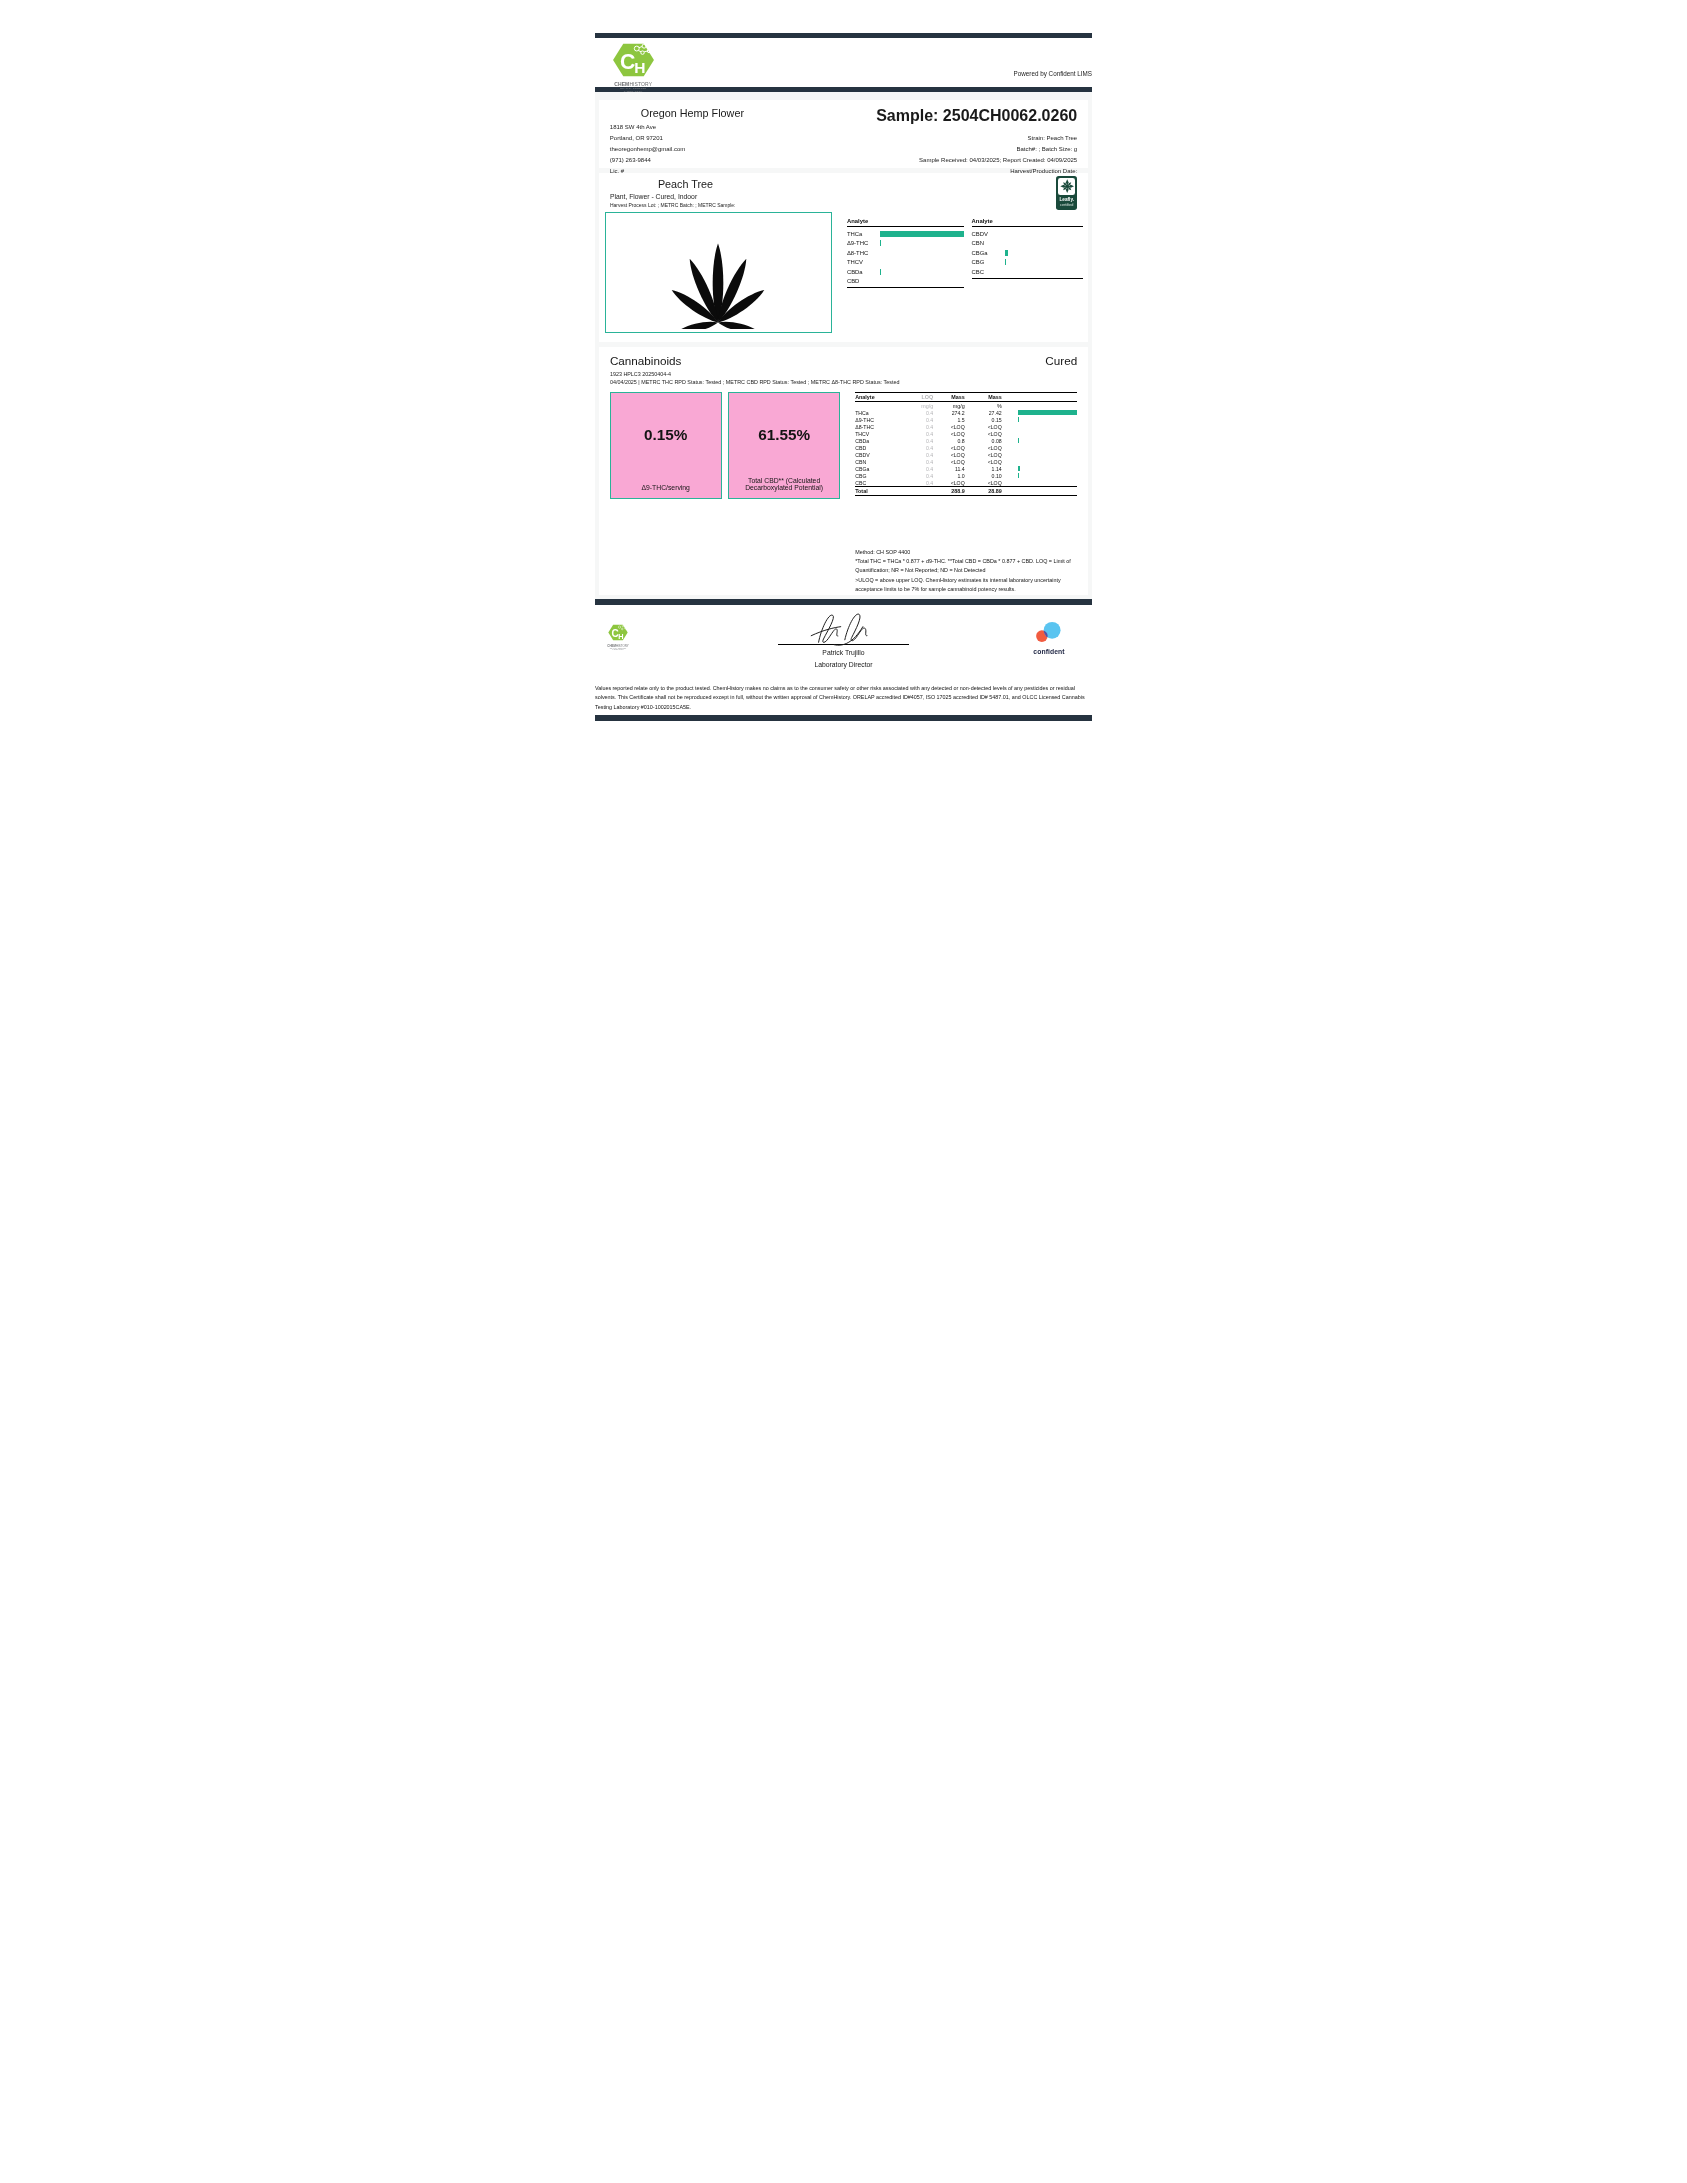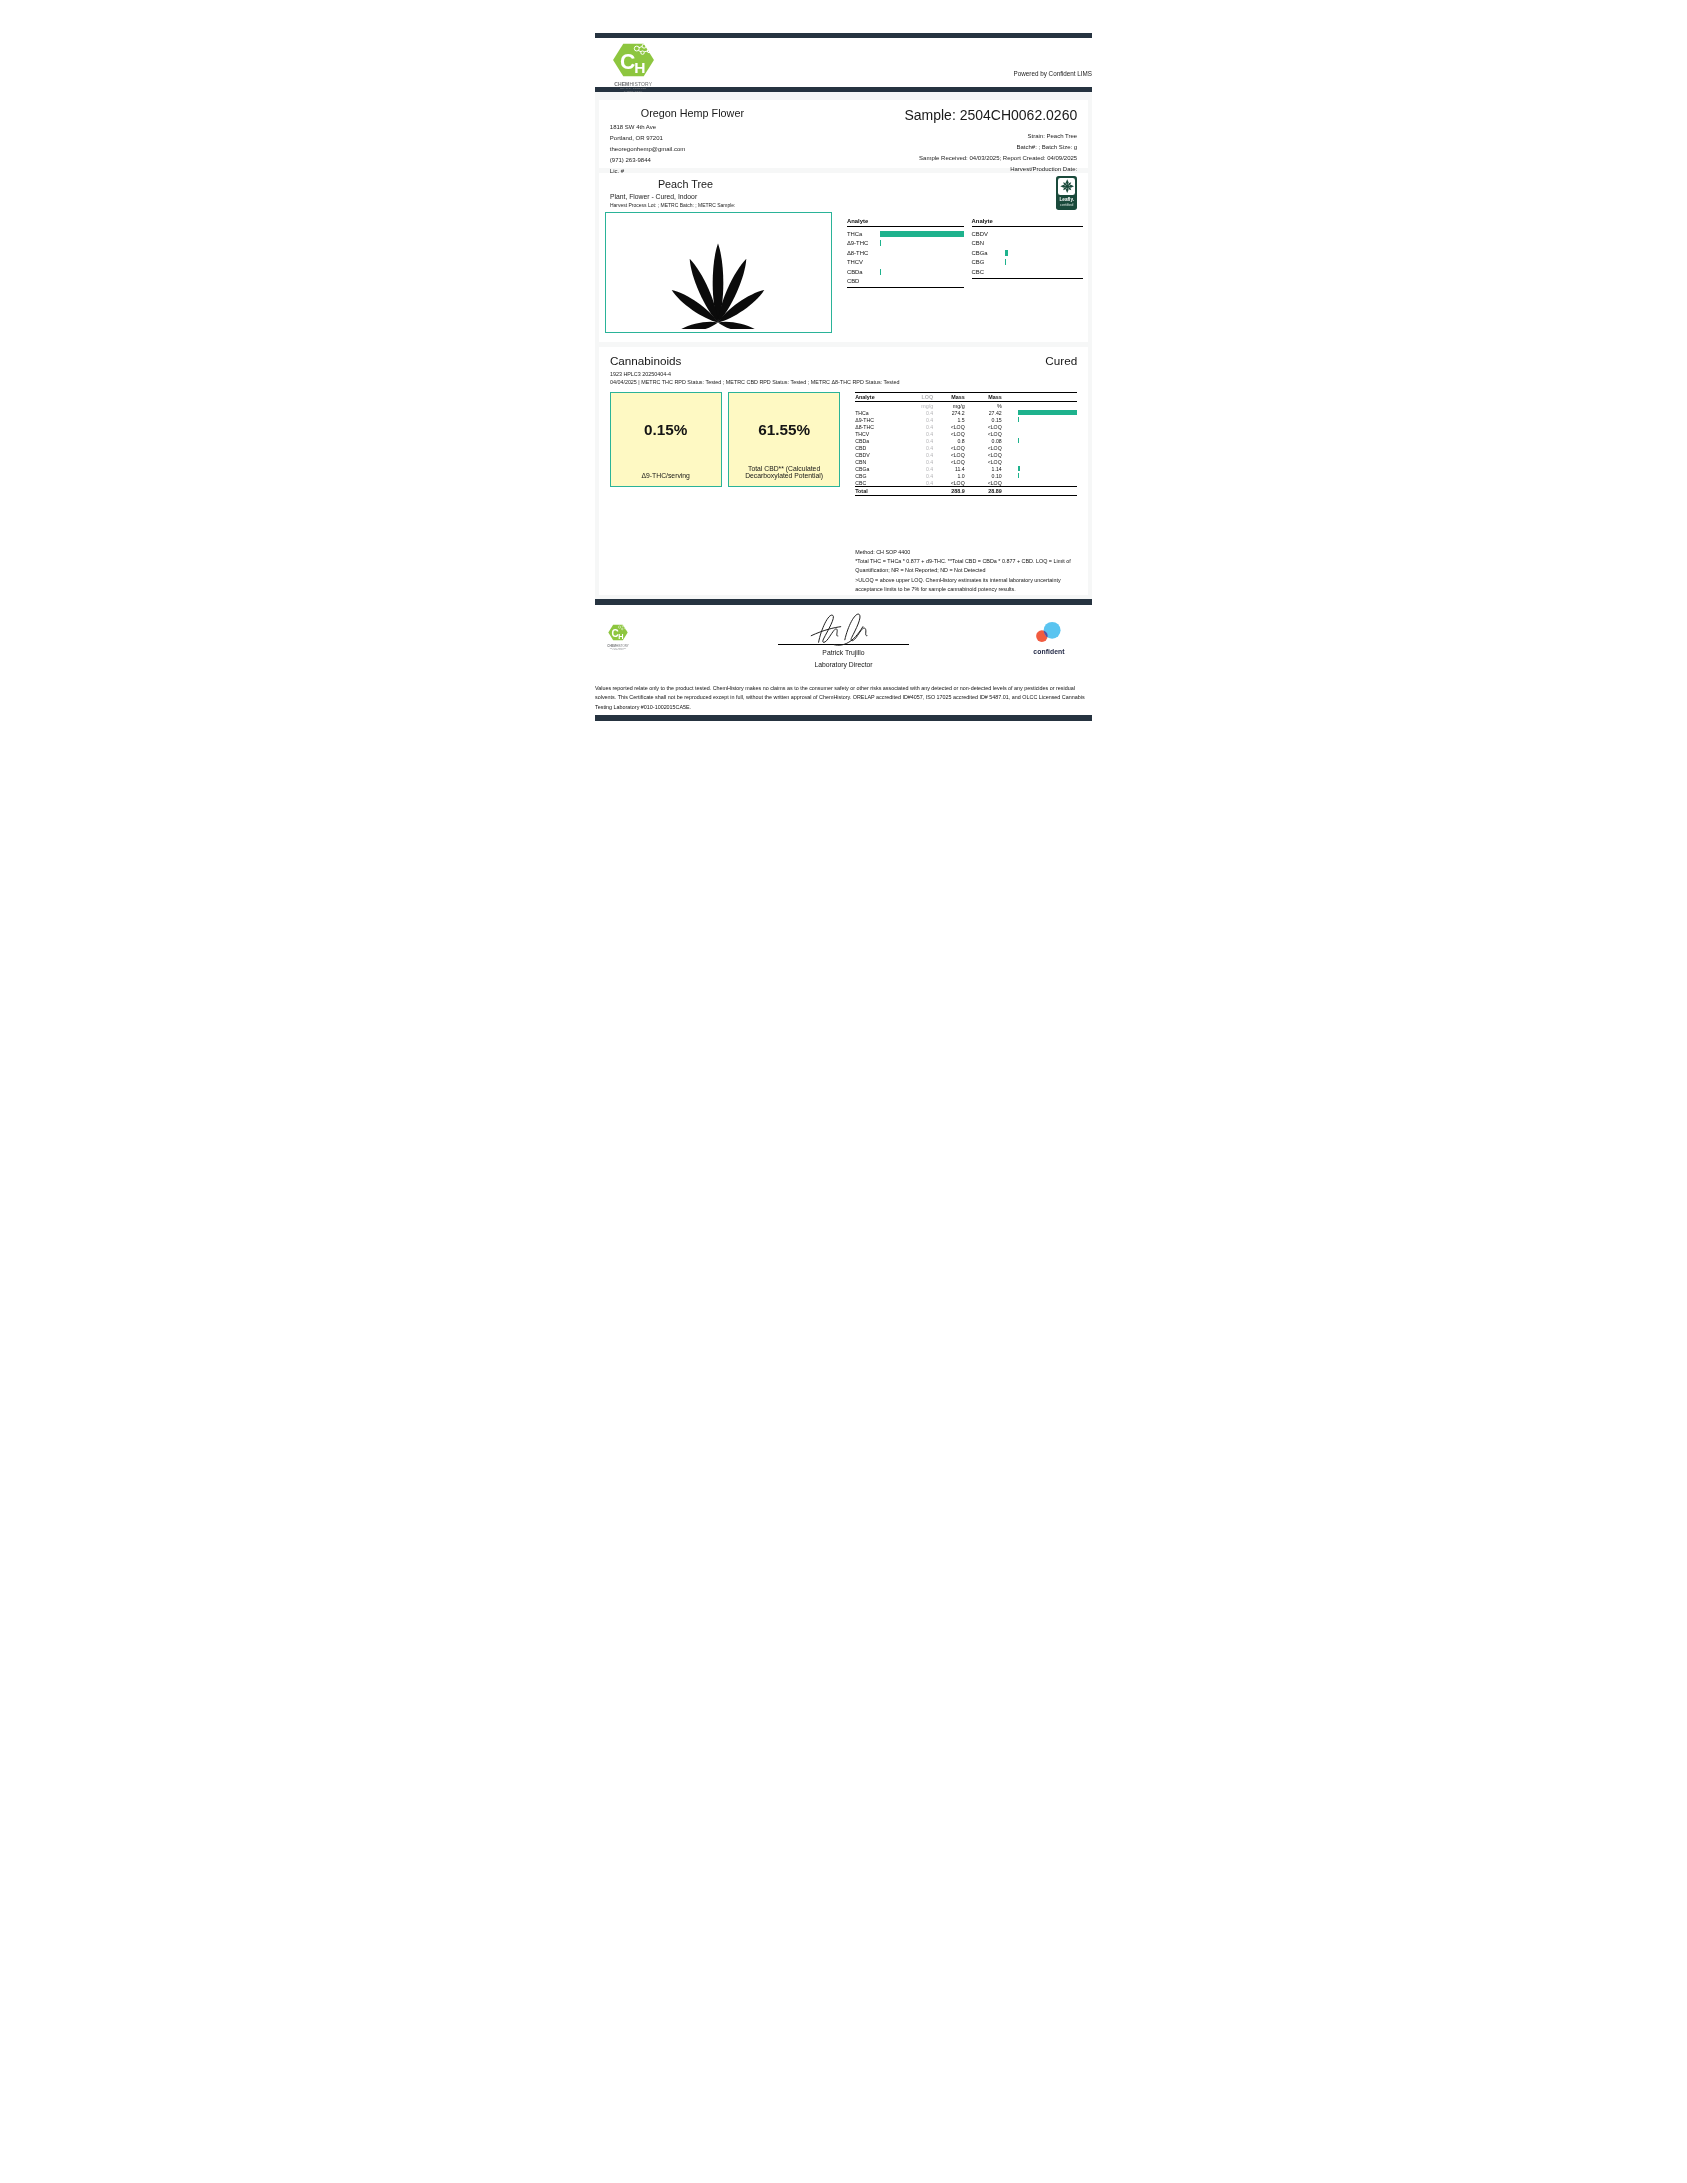--- a/index.html
+++ b/index.html
@@ -24,21 +24,21 @@
   .ch-logo .ch-tag { font-size:2.5px; color:#8a8c8f; letter-spacing:0.2px; margin-top:0.5px; }
 
   
   .graywrap { background:#f6f7f7; padding:7.2px 4px 4.5px 4px; }
   .card { background:#fff; }
 
   .info-card { display:flex; justify-content:space-between; padding:7.7px 10.8px; height:68px; }
   .client-name { font-size:10.8px; font-weight:500; color:#1a1a1a; margin-bottom:3.2px;margin-left:31px; }
   .client-line { font-size:6px; line-height:10.8px; color:#1c1c1c; }
   .sample-block { text-align:right; }
-  .sample-id { font-size:14px; font-weight:400; color:#1a1a1a; margin-bottom:8px; }
+  .sample-id { font-size:16px; font-weight:700; color:#1a1a1a; margin-bottom:8px; }
   .sample-line { font-size:6px; line-height:11px; color:#1c1c1c; }
 
   .product-card { margin-top:5px; padding:5.9px 10.8px 9px 5.9px; position:relative; }
   .product-inner { padding-left:5px; }
   .product-name { font-size:10.8px; font-weight:500; color:#1a1a1a;padding-left:48px; }
   .product-type { font-size:6.8px; margin-top:2.7px; color:#1c1c1c; }
   .product-meta { font-size:5px; margin-top:1.8px; color:#1c1c1c; }
   .leafly { position:absolute; right:10.8px; top:3.6px; width:21px; height:34px; background:#1a4a3b; border-radius:2.7px; text-align:center; padding-top:1.8px; }
   .leafly .lf-sq { width:17px; height:17px; background:#fff; border-radius:2.3px; margin:0 auto; display:flex; align-items:center; justify-content:center; }
   .leafly .lf-1 { color:#fff; font-size:4.7px; font-weight:700; margin-top:2.3px; }
@@ -59,21 +59,21 @@
   .cann-card { margin-top:4.5px; padding:7.2px 10.8px 0 5.9px; height:248px; position:relative; }
   .cann-inner { padding-left:5px; }
   .cann-head { display:flex; justify-content:space-between; align-items:baseline; }
   .cann-title { font-size:11.7px; font-weight:500; color:#161616; }
   .cann-pass { font-size:11.7px; font-weight:500; color:#161616; }
   .cann-run { font-size:5.4px; margin-top:3.6px; color:#1c1c1c; }
   .cann-status { font-size:5.4px; margin-top:2.3px; color:#1c1c1c; }
   .cann-main { display:flex; margin-top:7.2px; }
   .boxes-col { width:230px; flex-shrink:0; }
   .boxes-row { display:flex; gap:6.8px; }
-  .pct-box { border:0.9px solid #2ab398; height:95px; position:relative; background:#fef9c3; flex:1; }
+  .pct-box { border:0.9px solid #2ab398; height:107px; position:relative; background:#f9a8d4; flex:1; }
   .pct-box.wide { margin-top:6.8px; }
   .pct-value { position:absolute; top:40%; left:0; transform:translateY(-50%); width:100%; text-align:center; font-size:15.3px; font-weight:700; color:#141414; }
   .pct-box.wide .pct-value { font-size:16.7px; }
   .pct-label { position:absolute; bottom:6.8px; left:0; width:100%; text-align:center; font-size:6.8px; color:#161616; padding:0 12.6px; }
   .table-col { flex:1; margin-left:15.3px; display:flex; flex-direction:column; }
   .ctable { width:100%; }
   .t-grid { display:grid; grid-template-columns:50px 28px 31.5px 37px 1fr; align-items:center; }
   .t-head { border-top:1.1px solid #000; border-bottom:1.1px solid #000; height:9.5px; font-size:5.4px; font-weight:700; }
   .t-units { height:7.7px; font-size:5.4px; }
   .t-row { height:7px; font-size:5.2px; }

